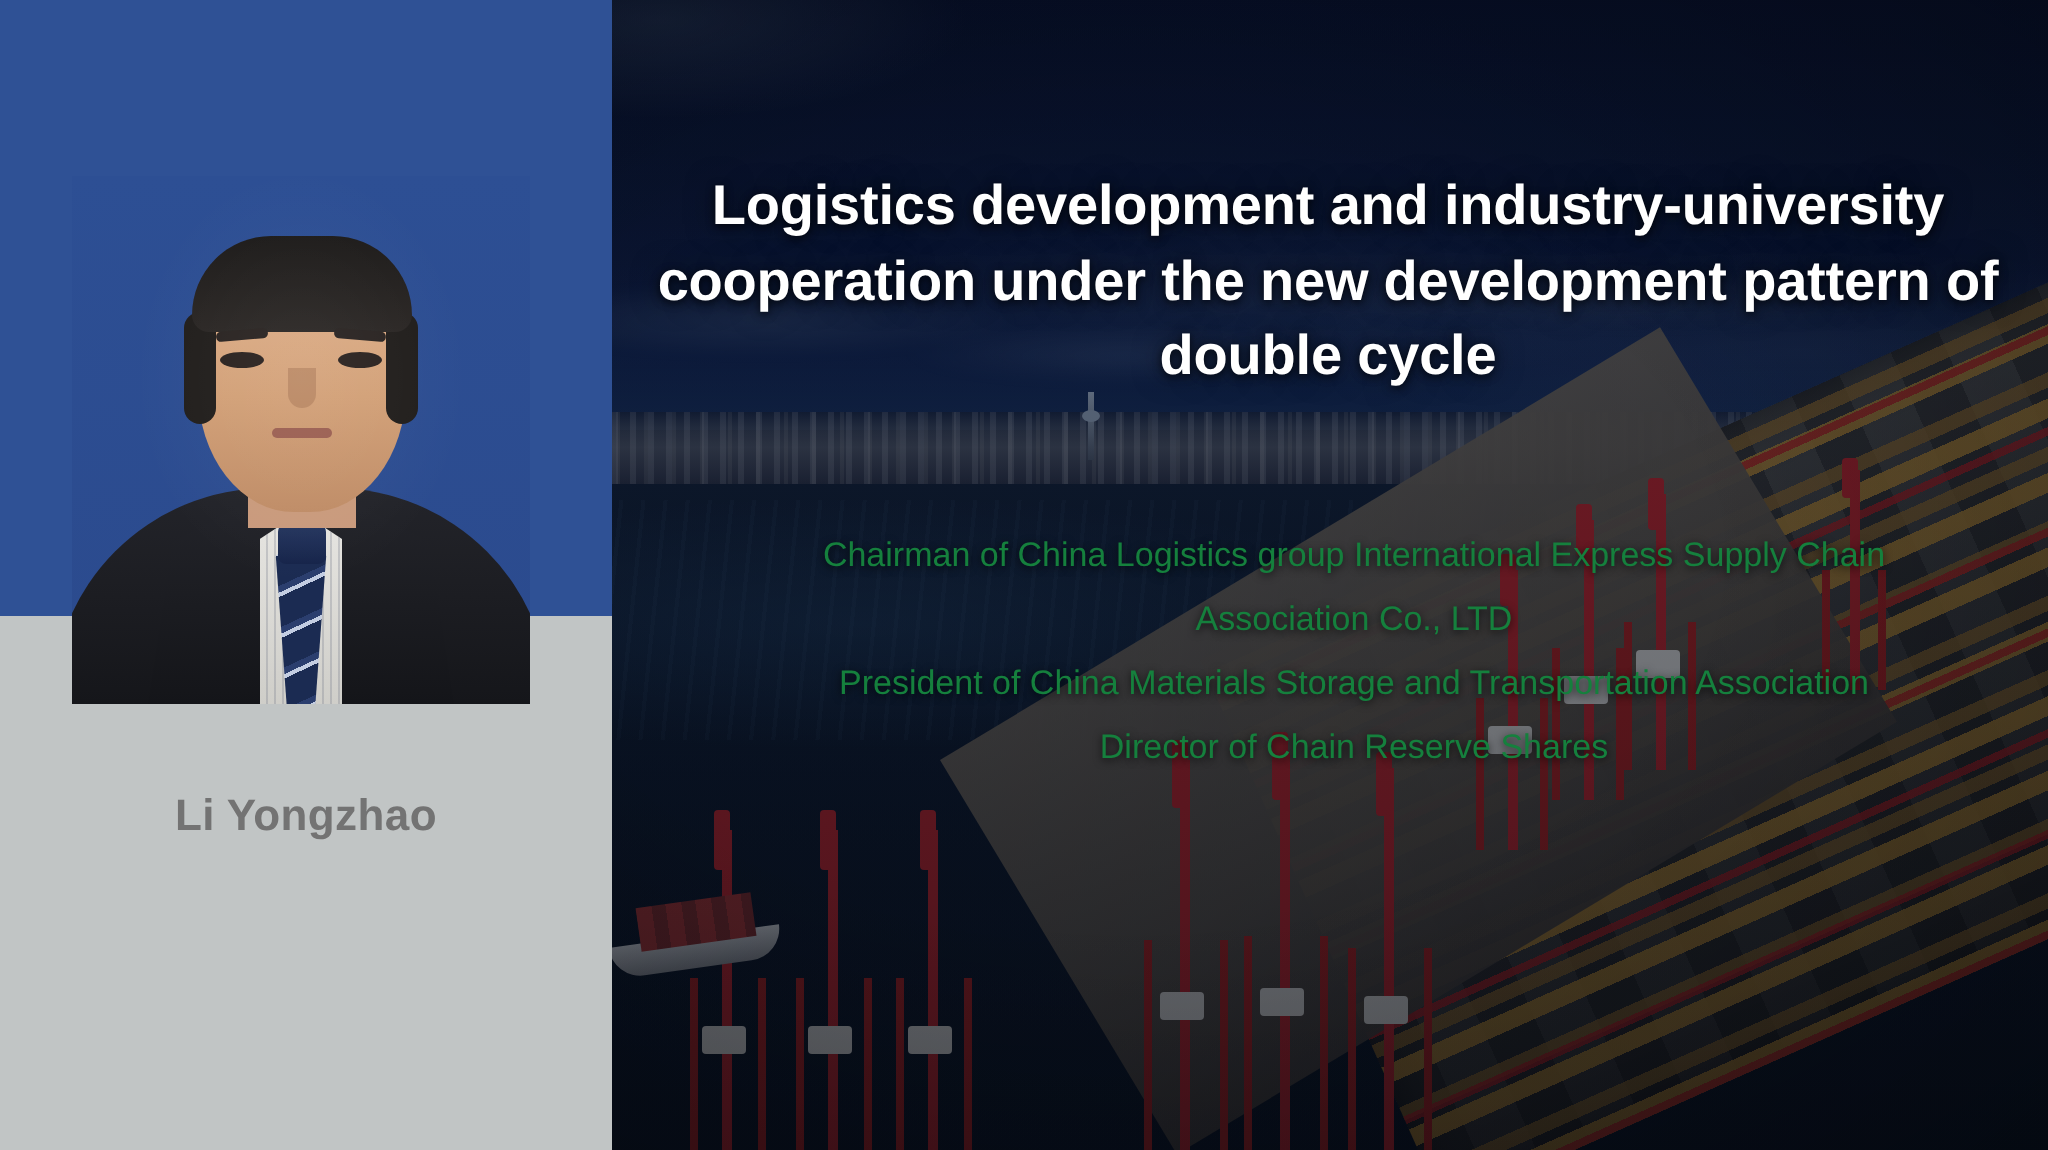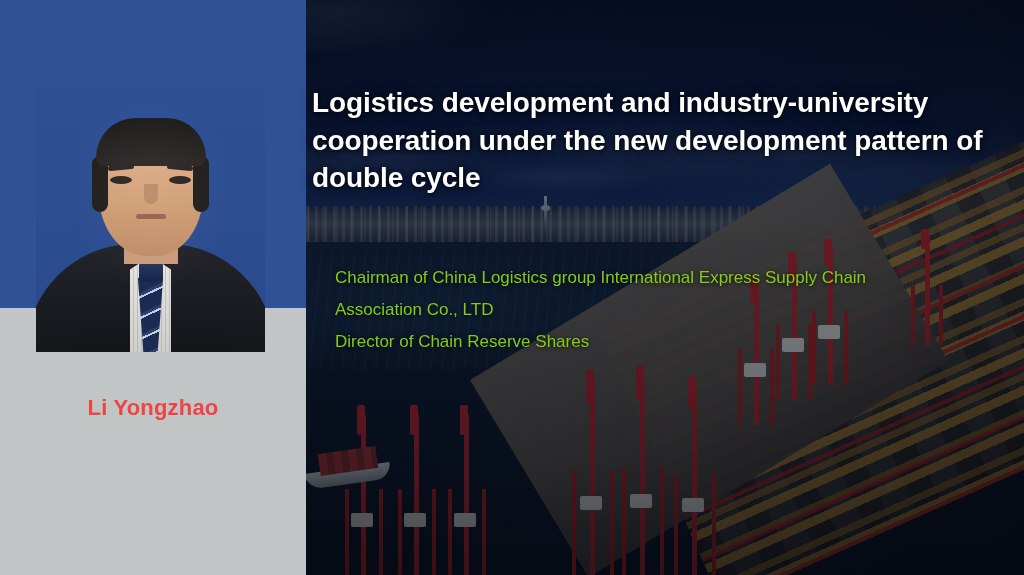--- a/index.html
+++ b/index.html
@@ -267,44 +267,46 @@
     position:absolute; inset:0;
     background:radial-gradient(ellipse 120px 150px at 50% 38%, rgba(255,255,255,.05), rgba(0,0,0,0) 70%);
   }
 
   .speaker-name {
     position:absolute; left:0; top:395px;
     width:306px;
     text-align:center;
     font-size:22px;
     font-weight:bold;
-    color:#ef4444;
+    color:#737373;
     letter-spacing:.2px;
   }
 
   
   .title {
     position:absolute;
     left:312px; top:84px;
     width:704px;
+    text-align:center;
     font-size:28px;
     font-weight:bold;
     line-height:1.34;
     color:#ffffff;
     text-shadow:0 1px 4px rgba(0,0,0,.75), 0 0 14px rgba(0,0,0,.5);
     letter-spacing:-.1px;
   }
   .subtitle {
     position:absolute;
-    left:335px; top:262px;
+    left:347px; top:262px;
     width:660px;
     font-size:17px;
     line-height:1.88;
-    color:#84cc16;
+    color:#15803d;
     text-shadow:0 1px 4px rgba(0,0,0,.8);
+    text-align:center;
   }
   .subtitle-line { white-space:nowrap; }
 </style>
 </head>
 <body>
 
 <div class="slide">
 
   <div class="bg-photo">
     <div class="sky"></div>
@@ -429,16 +431,17 @@
     </div>
 
     <div class="speaker-name">Li Yongzhao</div>
   </div>
 
   <div class="title">Logistics development and industry-university cooperation under the new development pattern of double cycle</div>
 
   <div class="subtitle">
     <div class="subtitle-line">Chairman of China Logistics group International Express Supply Chain</div>
     <div class="subtitle-line">Association Co., LTD</div>
+    <div class="subtitle-line">President of China Materials Storage and Transportation Association</div>
     <div class="subtitle-line">Director of Chain Reserve Shares</div>
   </div>
 
 </div>
 
 </body></html>

